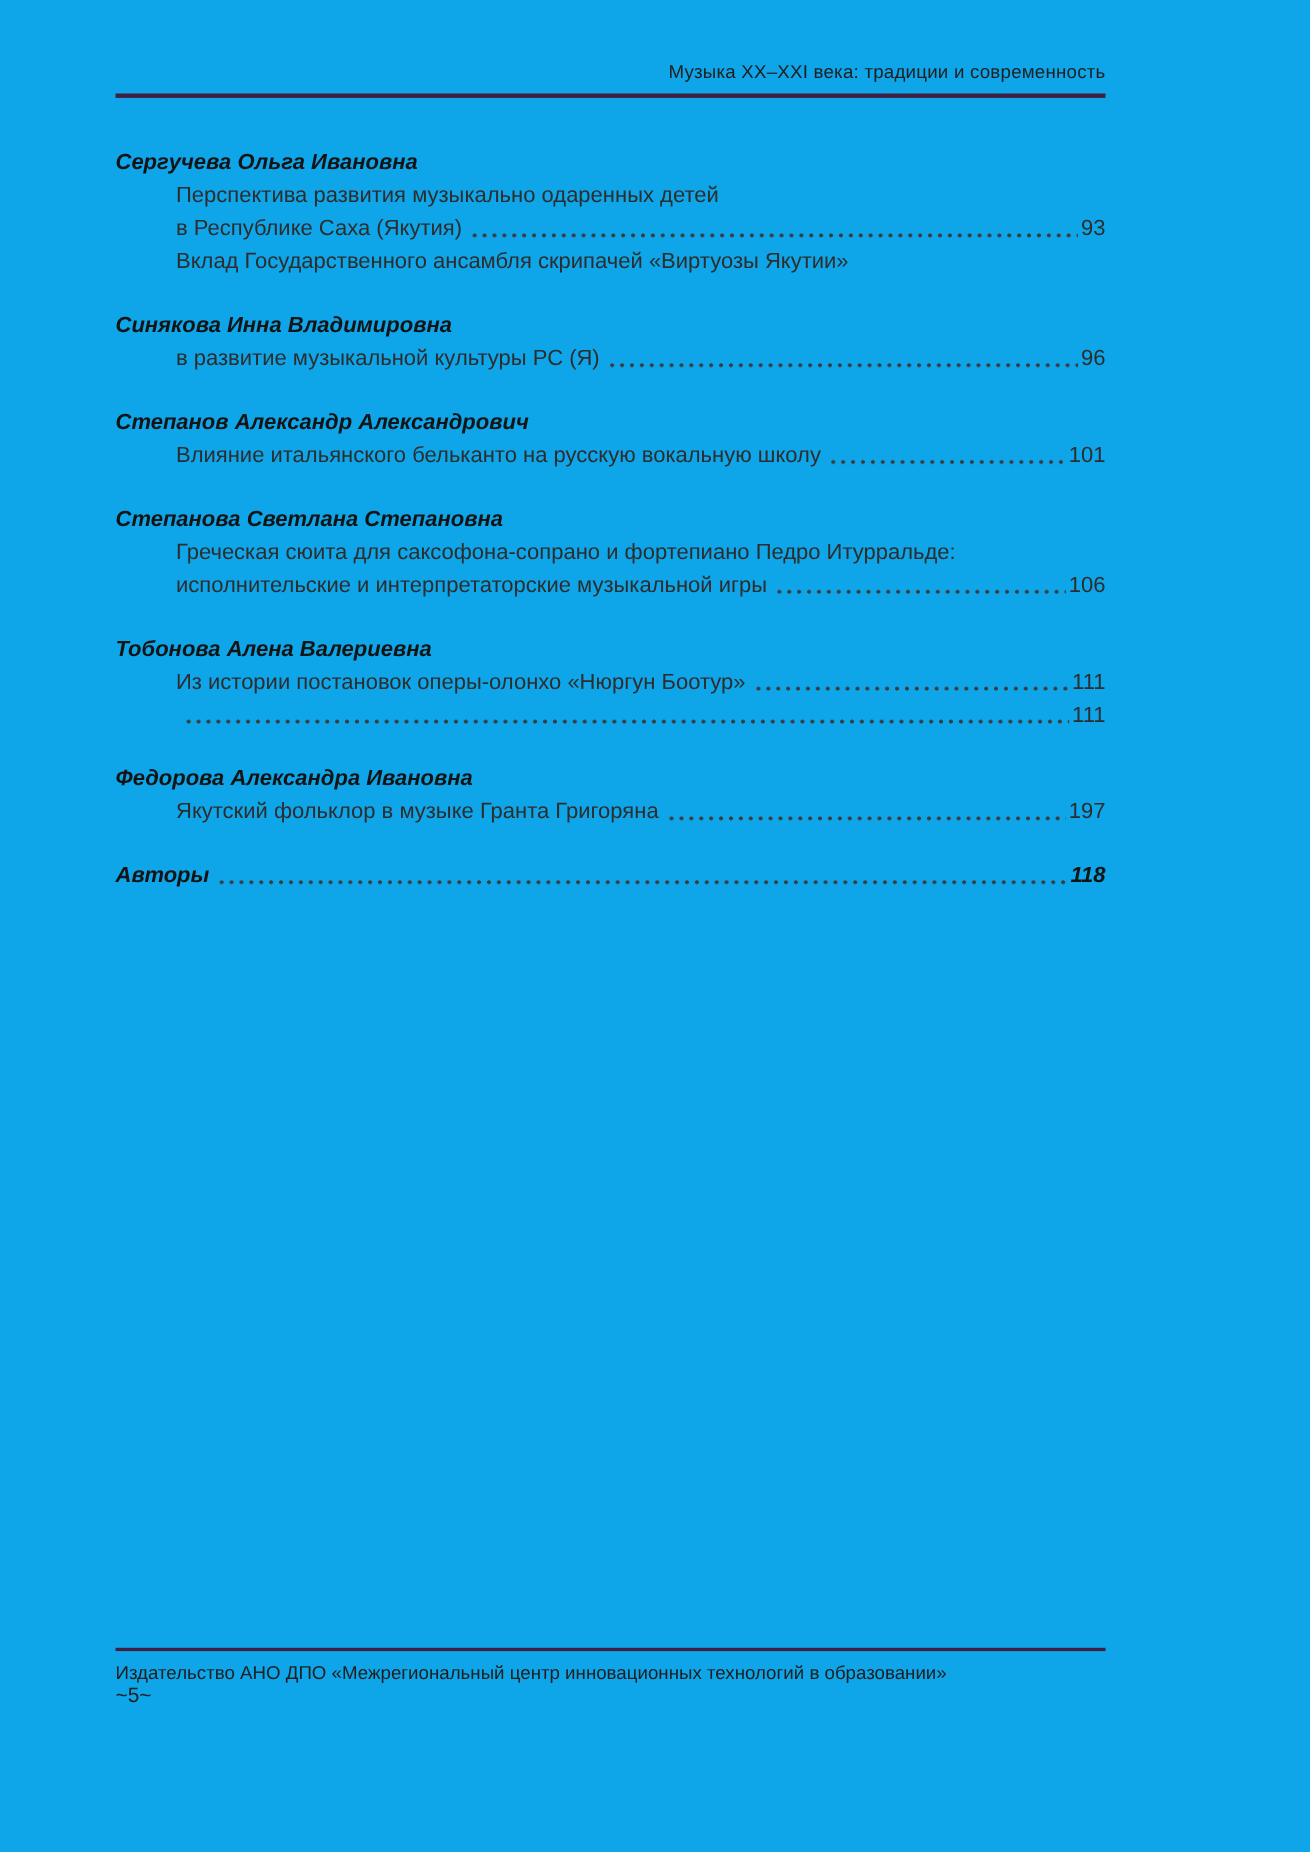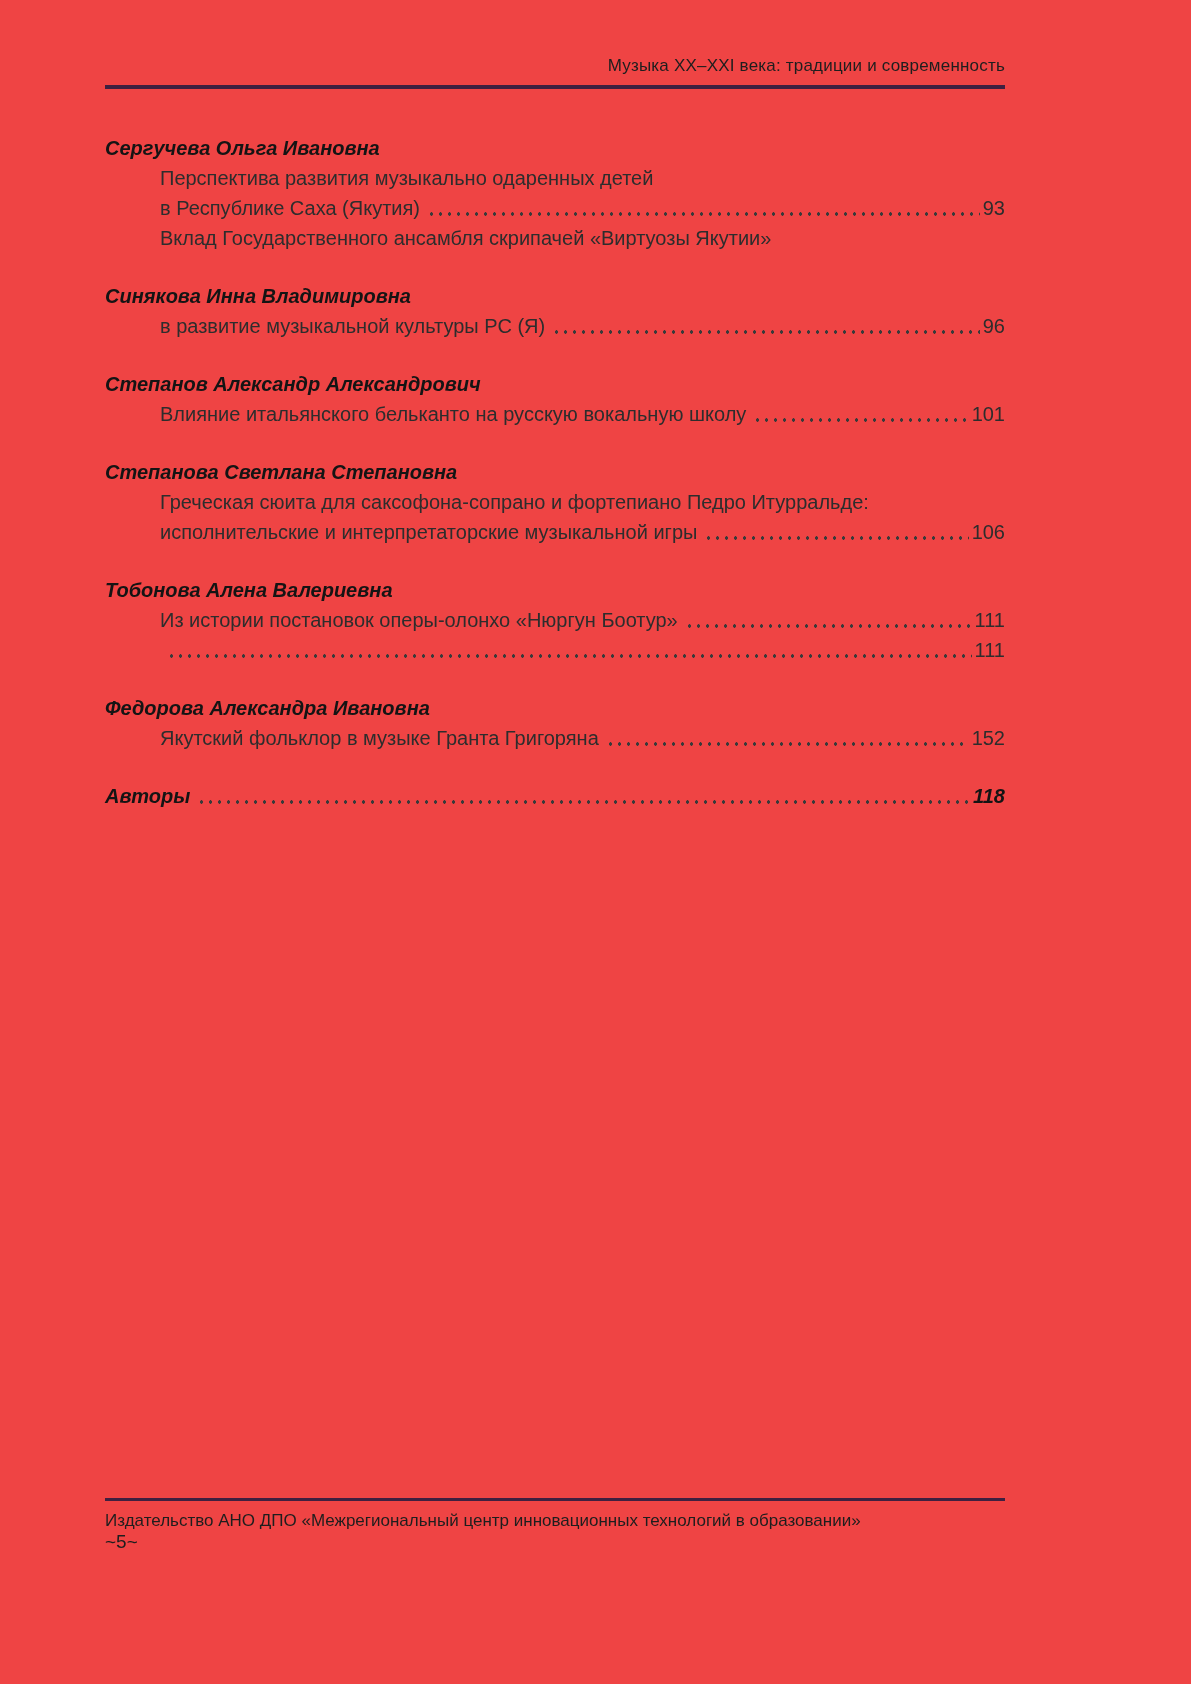--- a/index.html
+++ b/index.html
@@ -5,21 +5,21 @@
   * { margin: 0; padding: 0; box-sizing: border-box; }
   html, body { background: #ffffff; }
   body {
     width: 1191px;
     height: 1684px;
     position: relative;
     font-family: "Liberation Sans", sans-serif;
     color: #2d2d2d;
     overflow: hidden;
   }
-  .page { position: absolute; inset: 0; background: #ef4444; }
+  .page { position: absolute; inset: 0; background: #0ea5e9; }
 
   .content {
     position: absolute;
     left: 105px;
     right: 186px;
     top: 56px;
   }
 
   .header-title {
     text-align: right;
@@ -157,21 +157,21 @@
             <span class="pagenum">111</span>
           </div>
         </section>
         <section class="toc-entry">
           <div class="flexline author-line">
             <span class="author-name">Федорова Александра Ивановна</span>
           </div>
           <div class="flexline item-line">
             <span class="item-text">Якутский фольклор в музыке Гранта Григоряна</span>
             <span class="leader"></span>
-            <span class="pagenum">152</span>
+            <span class="pagenum">197</span>
           </div>
         </section>
         <section class="toc-entry">
           <div class="flexline author-line">
             <span class="author-name">Авторы</span>
             <span class="leader"></span>
             <span class="pagenum">118</span>
           </div>
         </section>
       </div>

